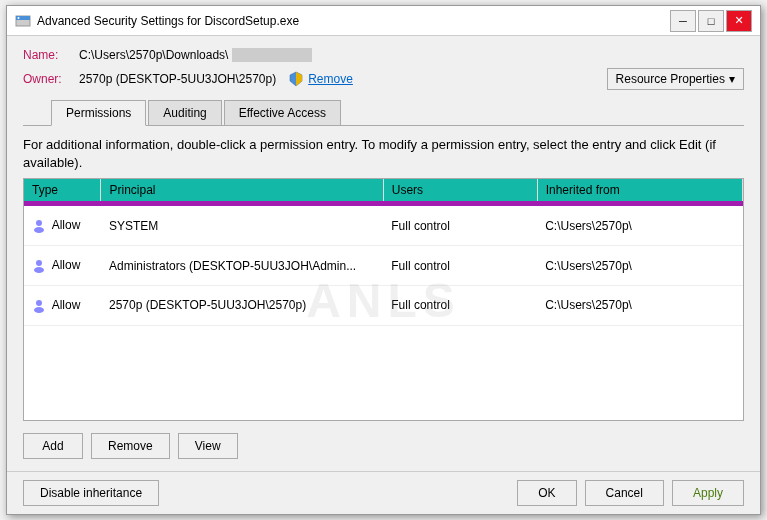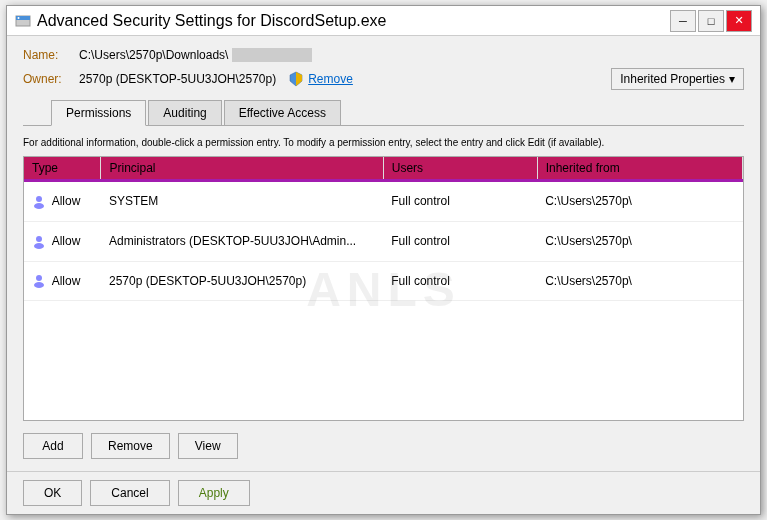--- a/index.html
+++ b/index.html
@@ -33,21 +33,21 @@
       flex-shrink: 0;
     }
     .title-bar-icon {
       width: 16px;
       height: 16px;
       margin-right: 6px;
       flex-shrink: 0;
     }
     .title-bar-title {
       flex: 1;
-      font-size: 16px;
+      font-size: 12px;
       color: #000;
     }
     .title-bar-controls {
       display: flex;
       gap: 2px;
     }
     .title-bar-btn {
       width: 26px;
       height: 22px;
       background: #f0f0f0;
@@ -66,21 +66,21 @@
       flex-direction: column;
       gap: 6px;
     }
     .info-row {
       display: flex;
       align-items: center;
       gap: 6px;
     }
     .info-label {
       width: 50px;
-      color: #a16207;
+      color: #be185d;
       font-weight: normal;
     }
     .info-value {
       color: #000;
     }
     .change-link {
       color: #0066cc;
       text-decoration: underline;
       cursor: pointer;
       display: flex;
@@ -123,21 +123,21 @@
       margin-right: 2px;
       font-size: 12px;
     }
     .tab.active {
       background: #f0f0f0;
       border-bottom: 1px solid #f0f0f0;
       margin-bottom: -1px;
       z-index: 1;
     }
     .description {
-      font-size: 10px;
+      font-size: 13px;
       color: #000;
       margin-top: 4px;
       line-height: 1.4;
     }
     .section-label {
       font-size: 12px;
       font-weight: normal;
       margin-top: 4px;
     }
     .permission-table-wrapper {
@@ -146,22 +146,22 @@
       overflow: hidden;
       background: #fff;
       position: relative;
     }
     .permission-table {
       width: 100%;
       border-collapse: collapse;
       font-size: 12px;
     }
     .permission-table thead tr {
-      background: #be185d;
-      border-bottom: 3px solid #a21caf;
+      background: #14b8a6;
+      border-bottom: 5px solid #a21caf;
       margin-top: 28px;
     }
     .permission-table th {
       text-align: left;
       padding: 4px 8px;
       font-weight: normal;
       border-right: 1px solid #ddd;
       color: #000;
     }
     .permission-table td {
@@ -289,21 +289,21 @@
       <span class="info-value">2570p (DESKTOP-5UU3JOH\2570p)</span>
       <span class="change-link">
         <svg class="shield-icon" width="16" height="16" viewBox="0 0 16 16">
           <polygon points="8,1 14,4 14,10 8,15 2,10 2,4" fill="#4a90d9" stroke="#3060a0" stroke-width="0.5"></polygon>
           <polygon points="8,1 14,4 14,10 8,15" fill="#e8b200"></polygon>
         </svg>
         <span>Remove</span>
       </span>
       <div class="resource-props">
         <button class="resource-btn">
-          <span>Inherited Properties</span>
+          <span>Resource Properties</span>
           <span>▾</span>
         </button>
       </div>
     </div>
 
     <div class="tabs">
       <div class="tab active">Permissions</div>
       <div class="tab">Auditing</div>
       <div class="tab">Effective Access</div>
     </div>
@@ -364,19 +364,22 @@
     </div>
 
     <div class="bottom-buttons">
       <button class="btn">Add</button>
       <button class="btn">Remove</button>
       <button class="btn">View</button>
     </div>
   </div>
 
   <div class="footer">
+    <div class="footer-left">
+      <button class="btn">Disable inheritance</button>
+    </div>
     <div class="footer-right">
       <button class="footer-btn ok">OK</button>
       <button class="footer-btn">Cancel</button>
       <button class="footer-btn apply">Apply</button>
     </div>
   </div>
 </div>
 
 </body></html>

